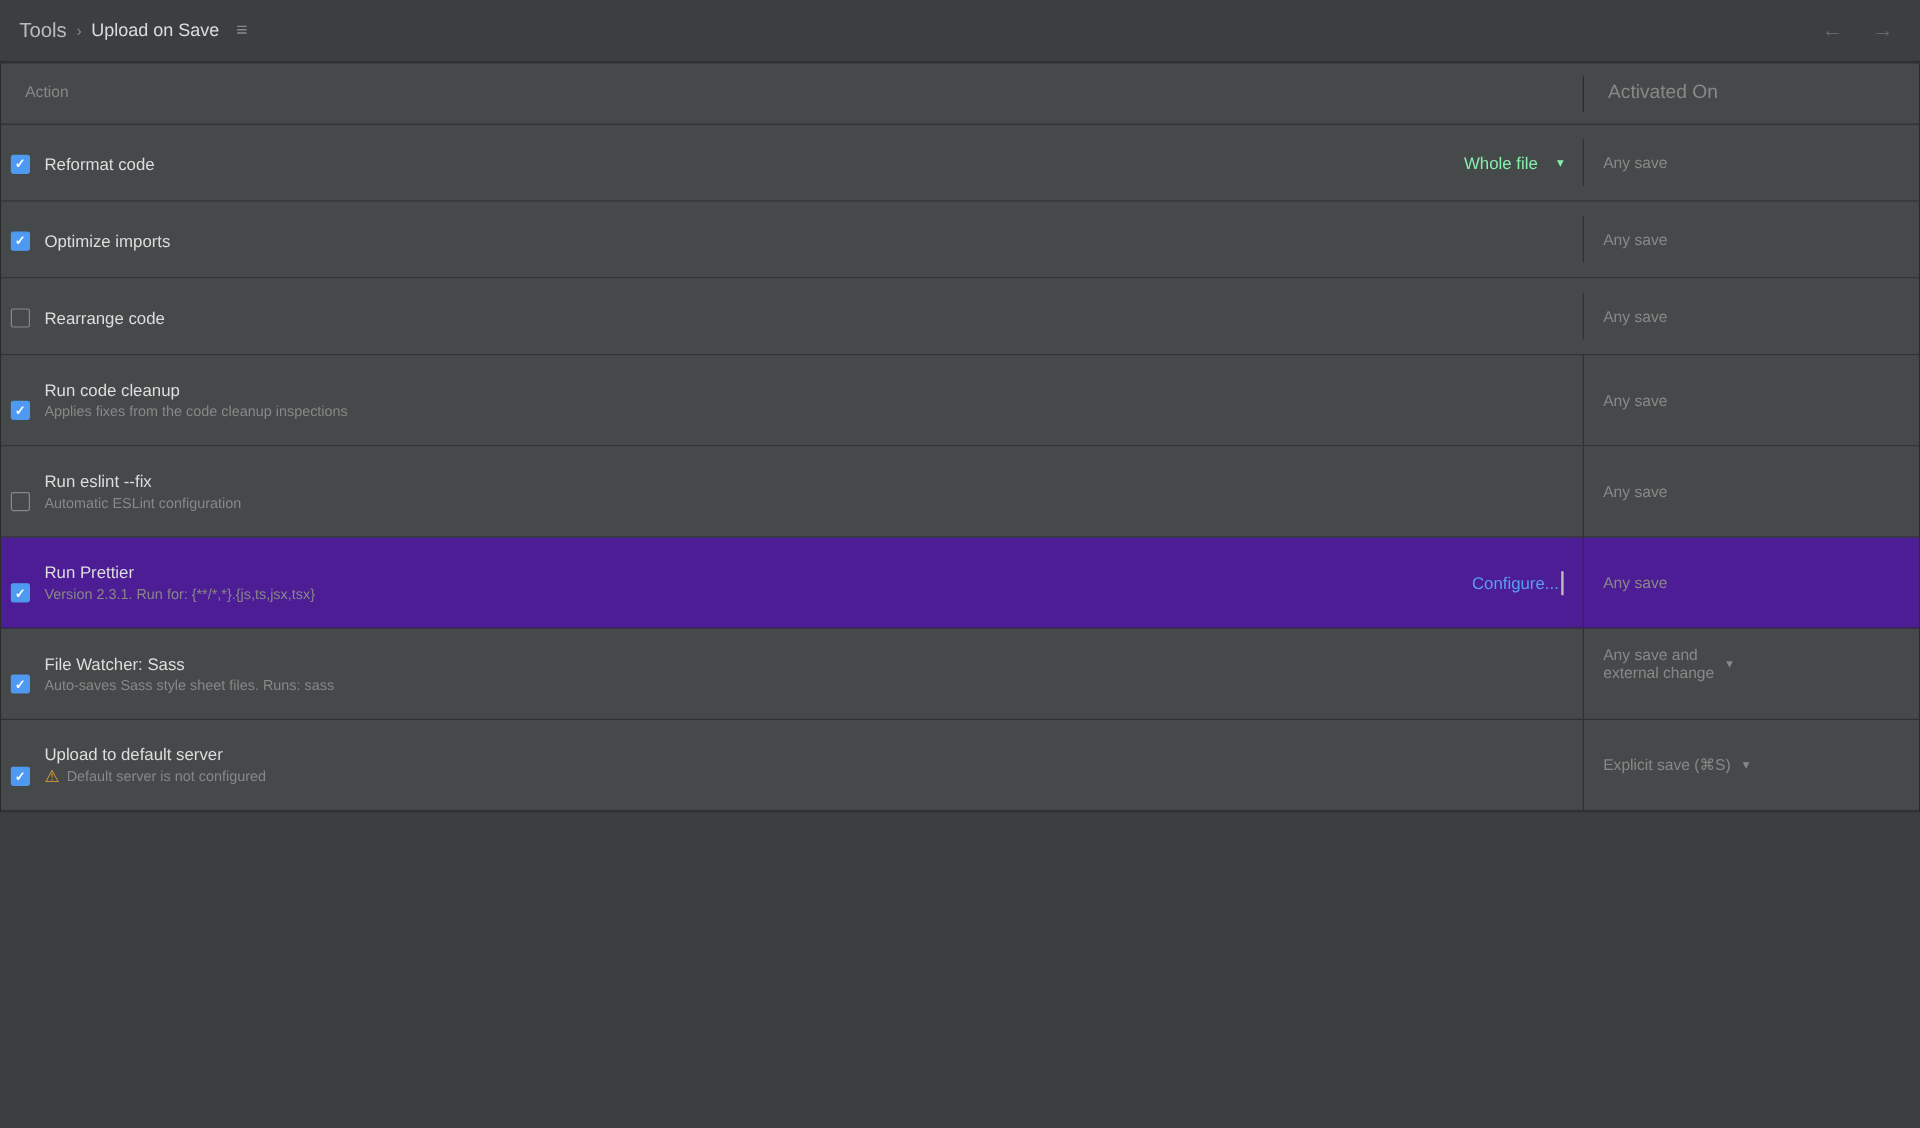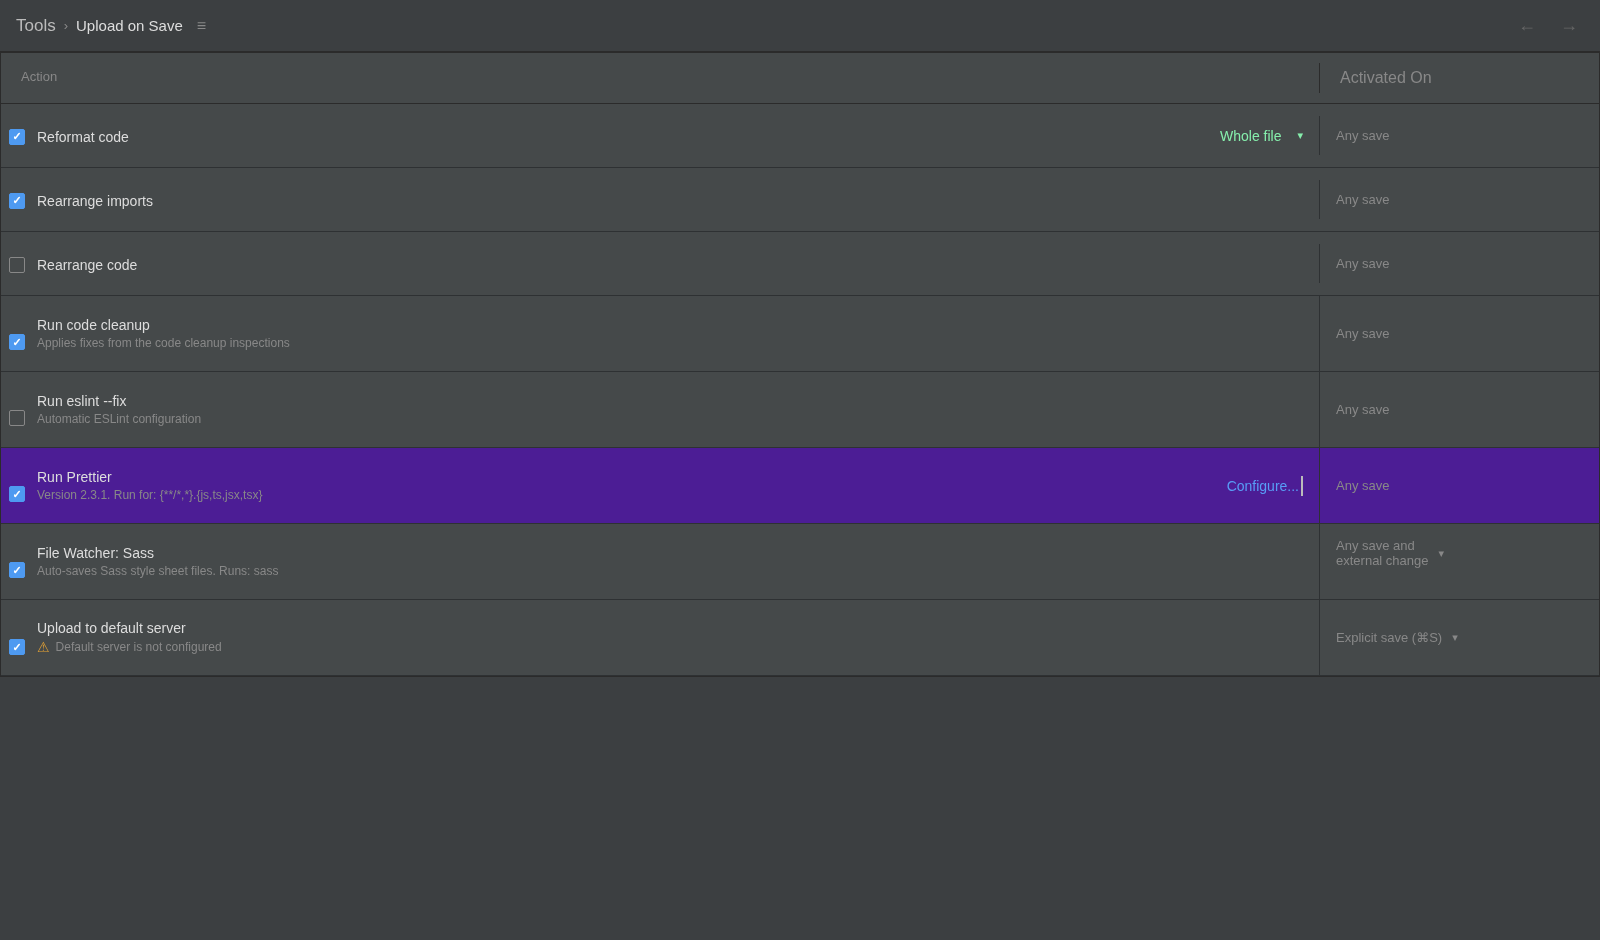--- a/index.html
+++ b/index.html
@@ -272,21 +272,21 @@
       <span>Any save</span>
     </div>
   </div>
 
   <div class="table-row">
     <div class="row-with-checkbox">
       <div class="checkbox-area">
         <div class="checkbox checked"></div>
       </div>
       <div class="action-details">
-        <div class="action-name">Rearrange imports</div>
+        <div class="action-name">Optimize imports</div>
       </div>
     </div>
     <div class="row-middle"></div>
     <div class="col-activated-value">
       <span>Any save</span>
     </div>
   </div>
 
   <div class="table-row">
     <div class="row-with-checkbox">

